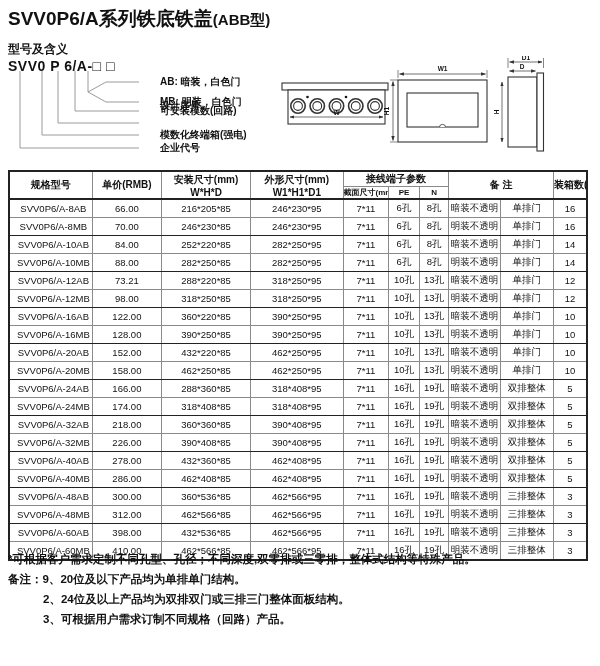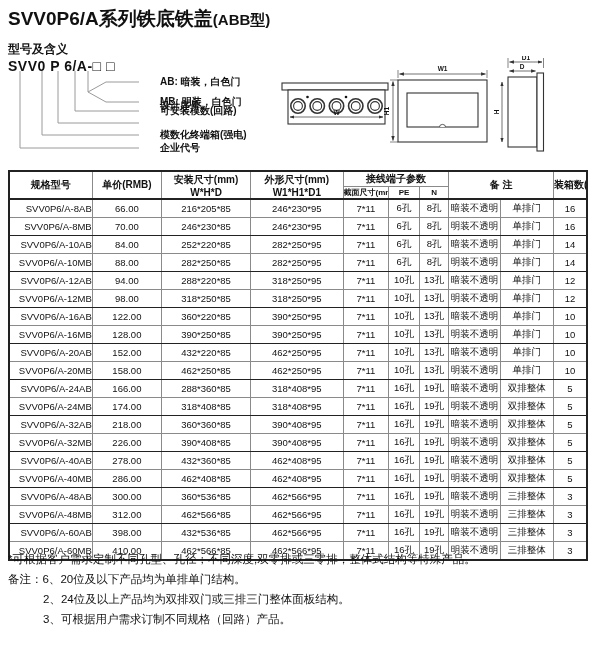--- a/index.html
+++ b/index.html
@@ -21,24 +21,24 @@
   .ext { stroke:#333; stroke-width:.6; }
   .dimtxt { font-size:6.5px; font-weight:bold; fill:#111; }
 
   table.spec-table { position:absolute; top:170px; left:8px; width:580px; border-collapse:collapse; table-layout:fixed;
     border:2px solid #222; }
   .spec-table th, .spec-table td { border:1px solid #8a8a8a; padding:0; text-align:center; overflow:hidden; white-space:nowrap; }
   .spec-table thead th { font-size:10px; font-weight:bold; height:14px; }
   .spec-table thead tr.subhead th { font-size:8px; height:11px; }
   .spec-table thead { border-bottom:2px solid #222; }
   .spec-table td { font-size:9.5px; height:17px; }
-  .spec-table td.model { text-align:right; padding-left:5px; }
+  .spec-table td.model { text-align:center; padding-left:5px; }
   .spec-table tr.group-end td { border-bottom:1.6px solid #222; }
 
-  .notes { position:absolute; top:549px; left:8px; width:584px; font-size:11.5px; font-weight:normal; line-height:20px; }
+  .notes { position:absolute; top:549px; left:8px; width:584px; font-size:11.5px; font-weight:bold; line-height:20px; }
   .notes .indent { padding-left:35px; }
 </style>
 </head>
 <body>
 
 <div class="page">
 
   <h1 class="page-title"><span>SVV0P6/A系列铁底铁盖</span><span class="title-suffix">(ABB型)</span></h1>
 
   <div class="section-label">型号及含义</div>
@@ -197,21 +197,21 @@
         <td>282*250*95</td>
         <td>7*11</td>
         <td>6孔</td>
         <td>8孔</td>
         <td>明装不透明</td>
         <td>单排门</td>
         <td>14</td>
       </tr>
         <tr>
         <td class="model">SVV0P6/A-12AB</td>
-        <td>94.00</td>
+        <td>73.21</td>
         <td>288*220*85</td>
         <td>318*250*95</td>
         <td>7*11</td>
         <td>10孔</td>
         <td>13孔</td>
         <td>暗装不透明</td>
         <td>单排门</td>
         <td>12</td>
       </tr>
         <tr class="group-end">
@@ -392,18 +392,18 @@
         <td>19孔</td>
         <td>明装不透明</td>
         <td>三排整体</td>
         <td>3</td>
       </tr>
       </tbody>
   </table>
 
   <div class="notes">
     <div>*可根据客户需求定制不同孔型、孔径；不同深度,双零排或三零排，整体式结构等特殊产品。</div>
-    <div><span>备注：</span><span>6、20位及以下产品均为单排单门结构。</span></div>
+    <div><span>备注：</span><span>9、20位及以下产品均为单排单门结构。</span></div>
     <div class="indent">2、24位及以上产品均为双排双门或三排三门整体面板结构。</div>
     <div class="indent">3、可根据用户需求订制不同规格（回路）产品。</div>
   </div>
 
 </div>
 
 </body></html>

